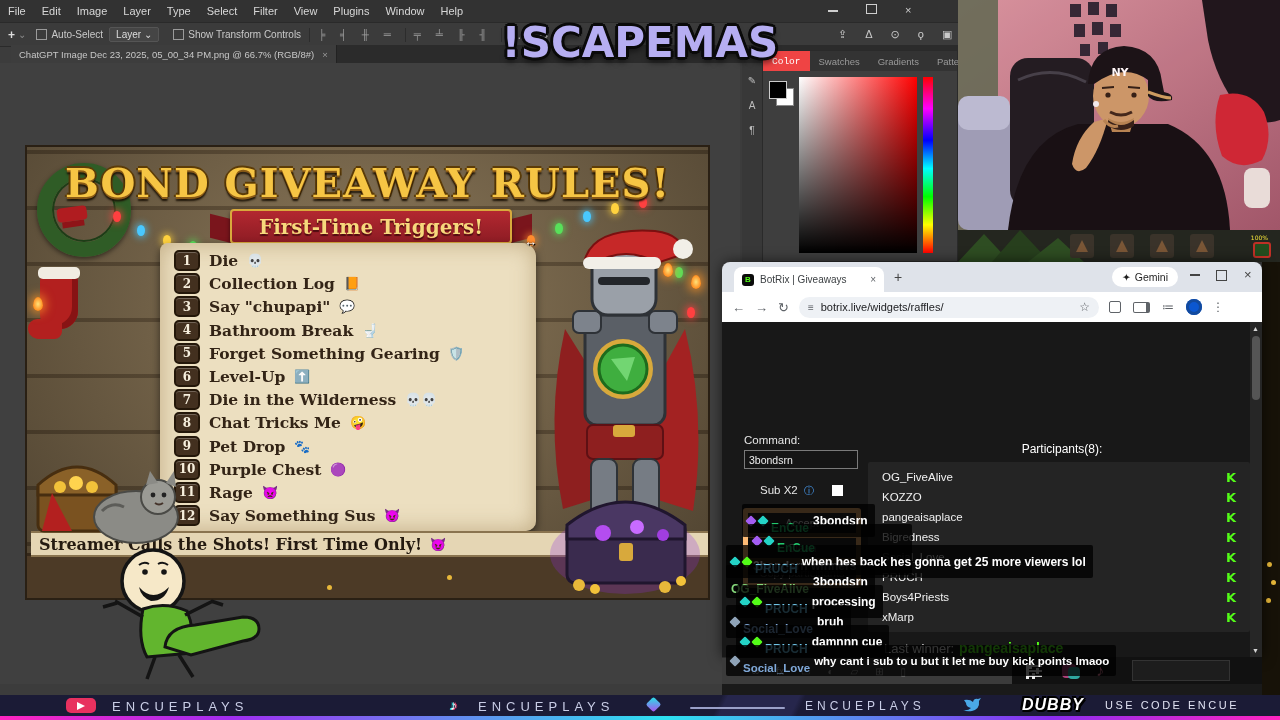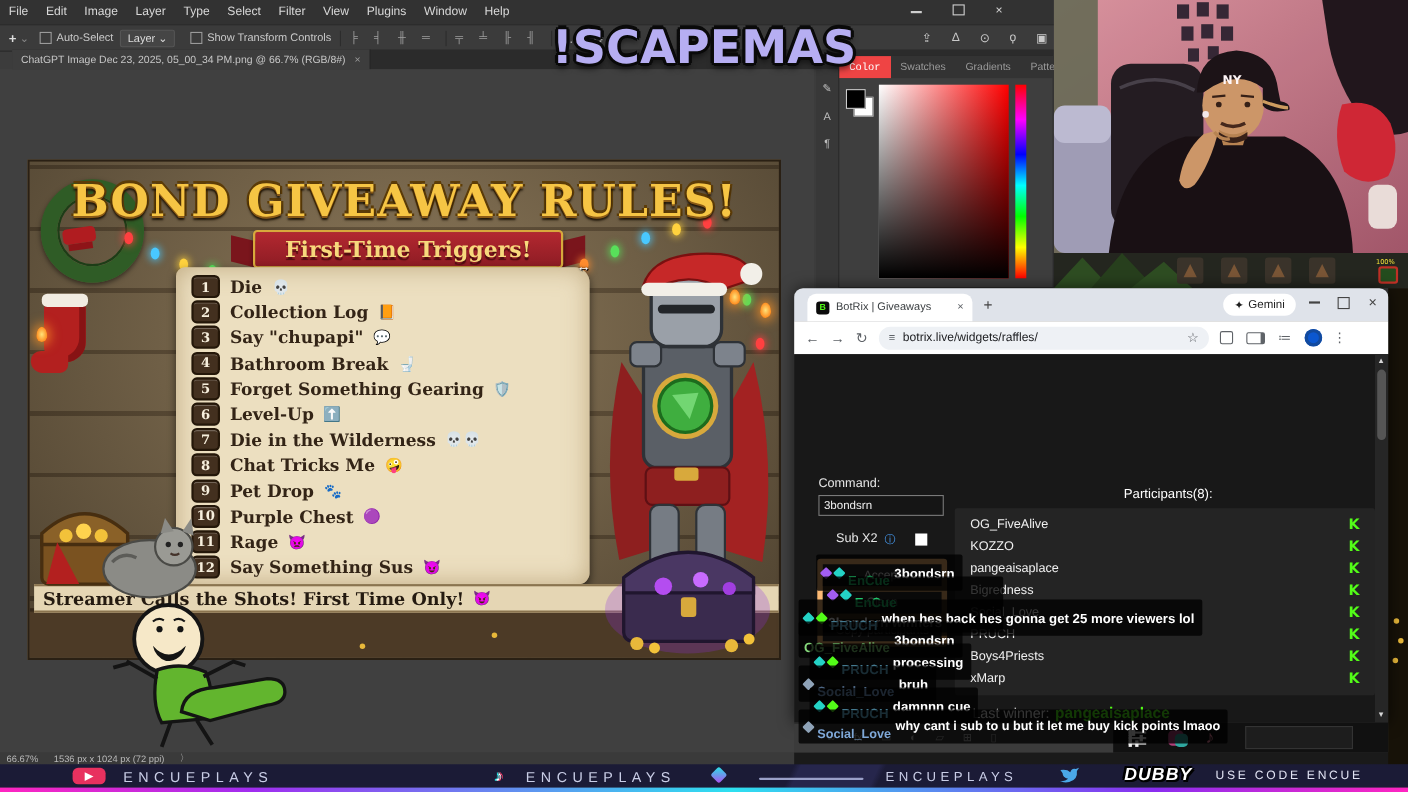--- a/index.html
+++ b/index.html
@@ -567,25 +567,20 @@
         </span>
       <span class="mixbar">
           <span style="position:absolute;left:6px;top:-2px;width:3px;height:6px;background:#efefef;"></span>
         </span>
     </span>
     <span class="maskicon"></span>
     <span style="color:#ff8aa8;font-size:16px;">♪</span>
     <span style="width:96px;height:19px;background:#1d1d1d;border:1px solid #333;margin-left:8px;"></span>
   </div>
 
-  <div class="abs ps-status">
-    <span>66.67%</span>
-    <span>1536 px x 1024 px (72 ppi)</span>
-    <span>〉</span>
-  </div>
   <div class="abs" style="left:722px;top:684px;width:558px;height:12px;background:#1a1a1a;z-index:1;"></div>
 
   <svg class="abs" style="left:95px;top:543px;z-index:10;" width="185" height="138" viewBox="0 0 185 138">
     <circle cx="58" cy="38" r="31" fill="#f6e8c8" stroke="#141414" stroke-width="3.5"></circle>
     <circle cx="50" cy="29" r="2.8" fill="#141414"></circle>
       <circle cx="69" cy="29" r="2.8" fill="#141414"></circle>
     <path d="M44 22 Q49 18 54 21 M63 21 Q68 18 73 22" stroke="#141414" stroke-width="2" fill="none"></path>
     <path d="M44 44 Q58 60 74 44 Q70 58 56 58 Q46 54 44 44 Z" fill="#141414"></path>
     <path d="M48 66 Q42 96 52 114 L96 110 Q100 86 92 68 Q70 58 48 66 Z" fill="#62b52e" stroke="#141414" stroke-width="3"></path>
     <path d="M70 104 Q72 84 100 82 L148 74 Q164 74 164 86 Q164 96 148 98 L96 112 Z" fill="#62b52e" stroke="#141414" stroke-width="3"></path>

